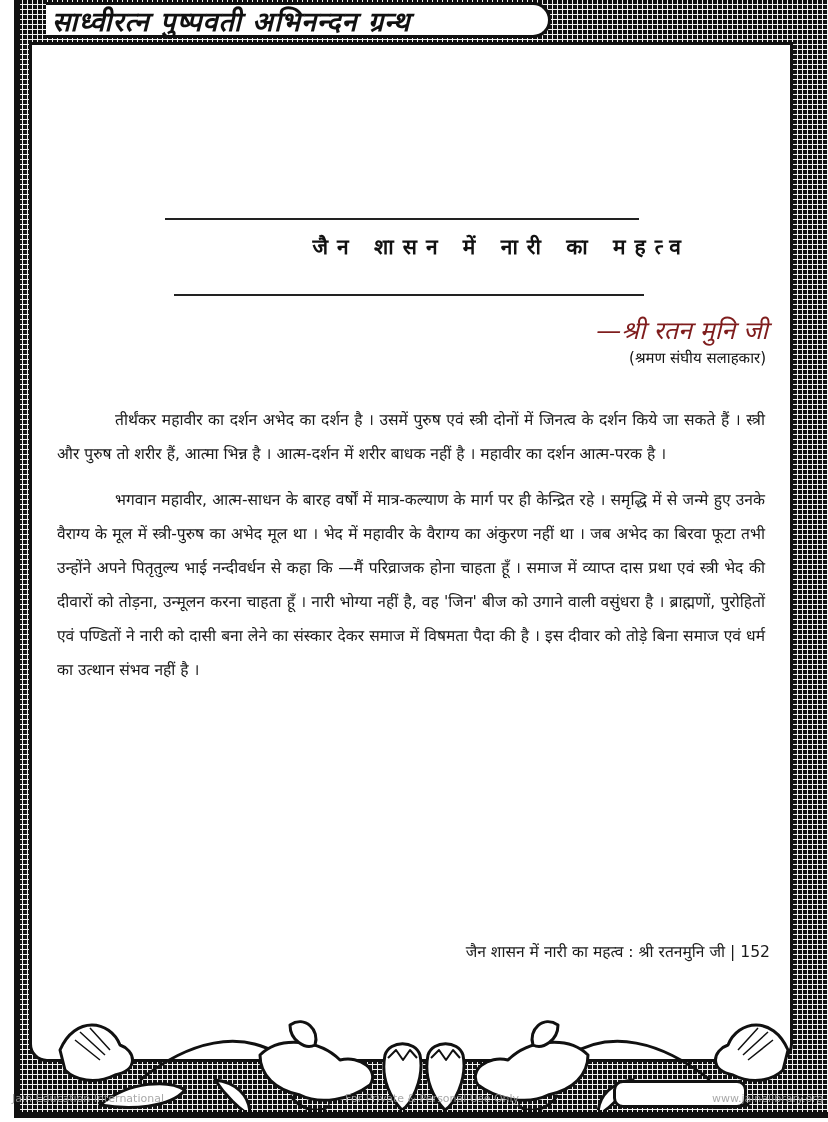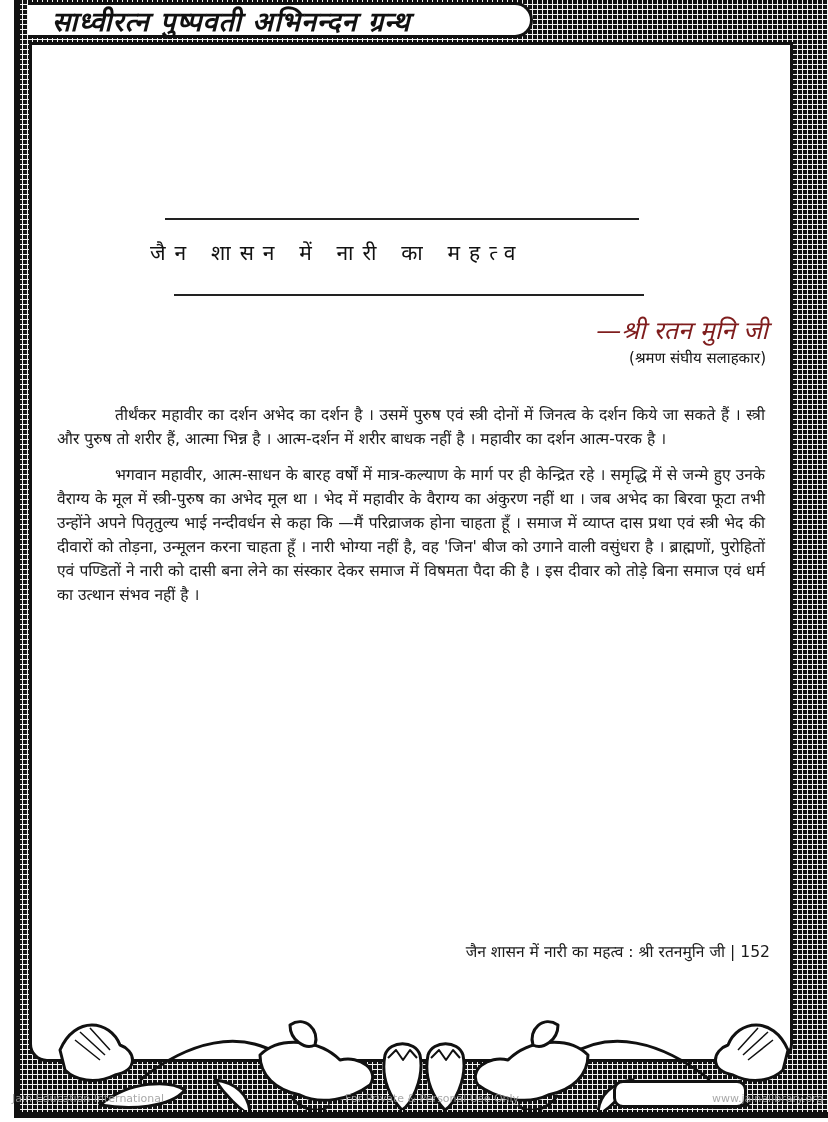--- a/index.html
+++ b/index.html
@@ -15,48 +15,48 @@
     .frame-left-edge { position: absolute; left: 14px; top: 0; width: 6px; height: 1118px; background: #111; }
     .frame-bottom-edge { position: absolute; left: 14px; top: 1112px; width: 814px; height: 6px; background: #111; }
 
     .page {
       position: absolute; left: 29px; top: 42px; width: 764px; height: 1020px;
       background: #fff; border: 3px solid #111; border-bottom-left-radius: 18px; border-bottom-right-radius: 18px;
       box-sizing: border-box;
     }
 
     .header-banner {
-      position: absolute; left: 28px; top: 2px; height: 36px; width: 505px;
+      position: absolute; left: 46px; top: 2px; height: 36px; width: 505px;
       background: #fff; border: 3px solid #111; border-radius: 0 30px 30px 0; border-left: none;
       box-sizing: border-box;
-      display: flex; align-items: center; padding-left: 24px;
+      display: flex; align-items: center; padding-left: 6px;
     }
     .header-banner span {
       font-family: "DejaVu Sans", sans-serif; font-size: 27px; font-style: italic; font-weight: 600;
       letter-spacing: 1px; color: #111; white-space: nowrap;
     }
 
     .rule { position: absolute; height: 2px; background: #222; }
     .rule-top { left: 165px; top: 218px; width: 474px; }
     .rule-bottom { left: 174px; top: 294px; width: 470px; }
 
     .article-title {
-      position: absolute; left: 150px; top: 238px; width: 540px; text-align: left;
-      font-size: 21px; font-weight: normal; letter-spacing: 9px; color: #111;
+      position: absolute; left: 150px; top: 232px; width: 540px; text-align: right;
+      font-size: 21px; font-weight: bold; letter-spacing: 9px; color: #111;
     }
     .author {
       position: absolute; right: 60px; top: 312px; font-size: 25px; font-style: italic; color: #7f1d1d;
     }
     .author-role {
       position: absolute; right: 62px; top: 347px; font-size: 15px; font-weight: normal; color: #111;
     }
 
     .body-text {
       position: absolute; left: 57px; top: 403px; width: 708px;
-      font-size: 15.6px; line-height: 24px; color: #1a1a1a; text-align: justify;
+      font-size: 15.6px; line-height: 34px; color: #1a1a1a; text-align: justify;
     }
     .body-text p { margin: 0 0 12px 0; text-indent: 58px; }
 
     .footer-line {
       position: absolute; right: 58px; top: 940px; font-size: 15.6px; color: #1a1a1a; white-space: nowrap;
     }
 
     .ornament { position: absolute; left: 20px; top: 1010px; width: 808px; height: 100px; }
     .label-box {
       position: absolute; left: 613px; top: 1080px; width: 134px; height: 28px;

